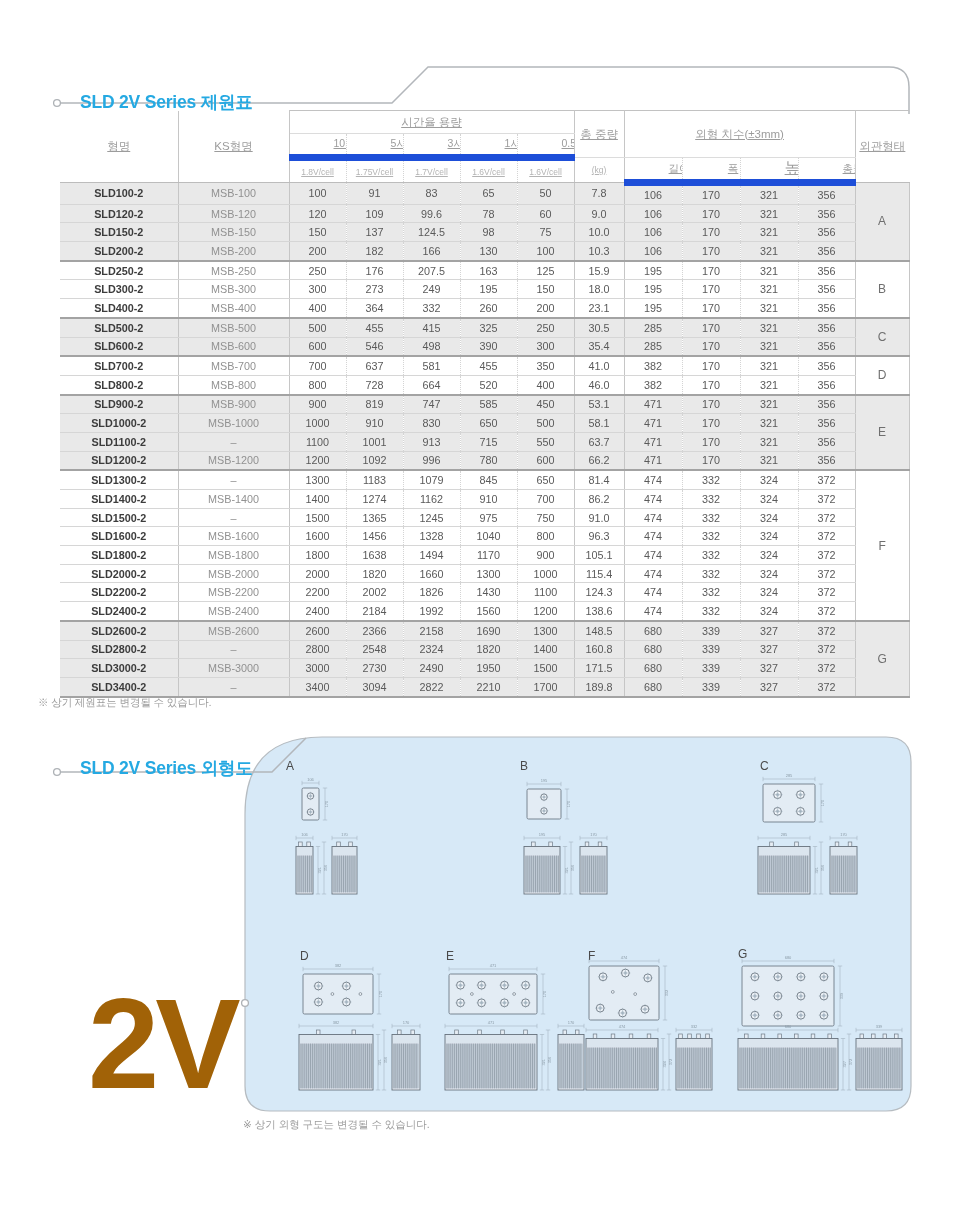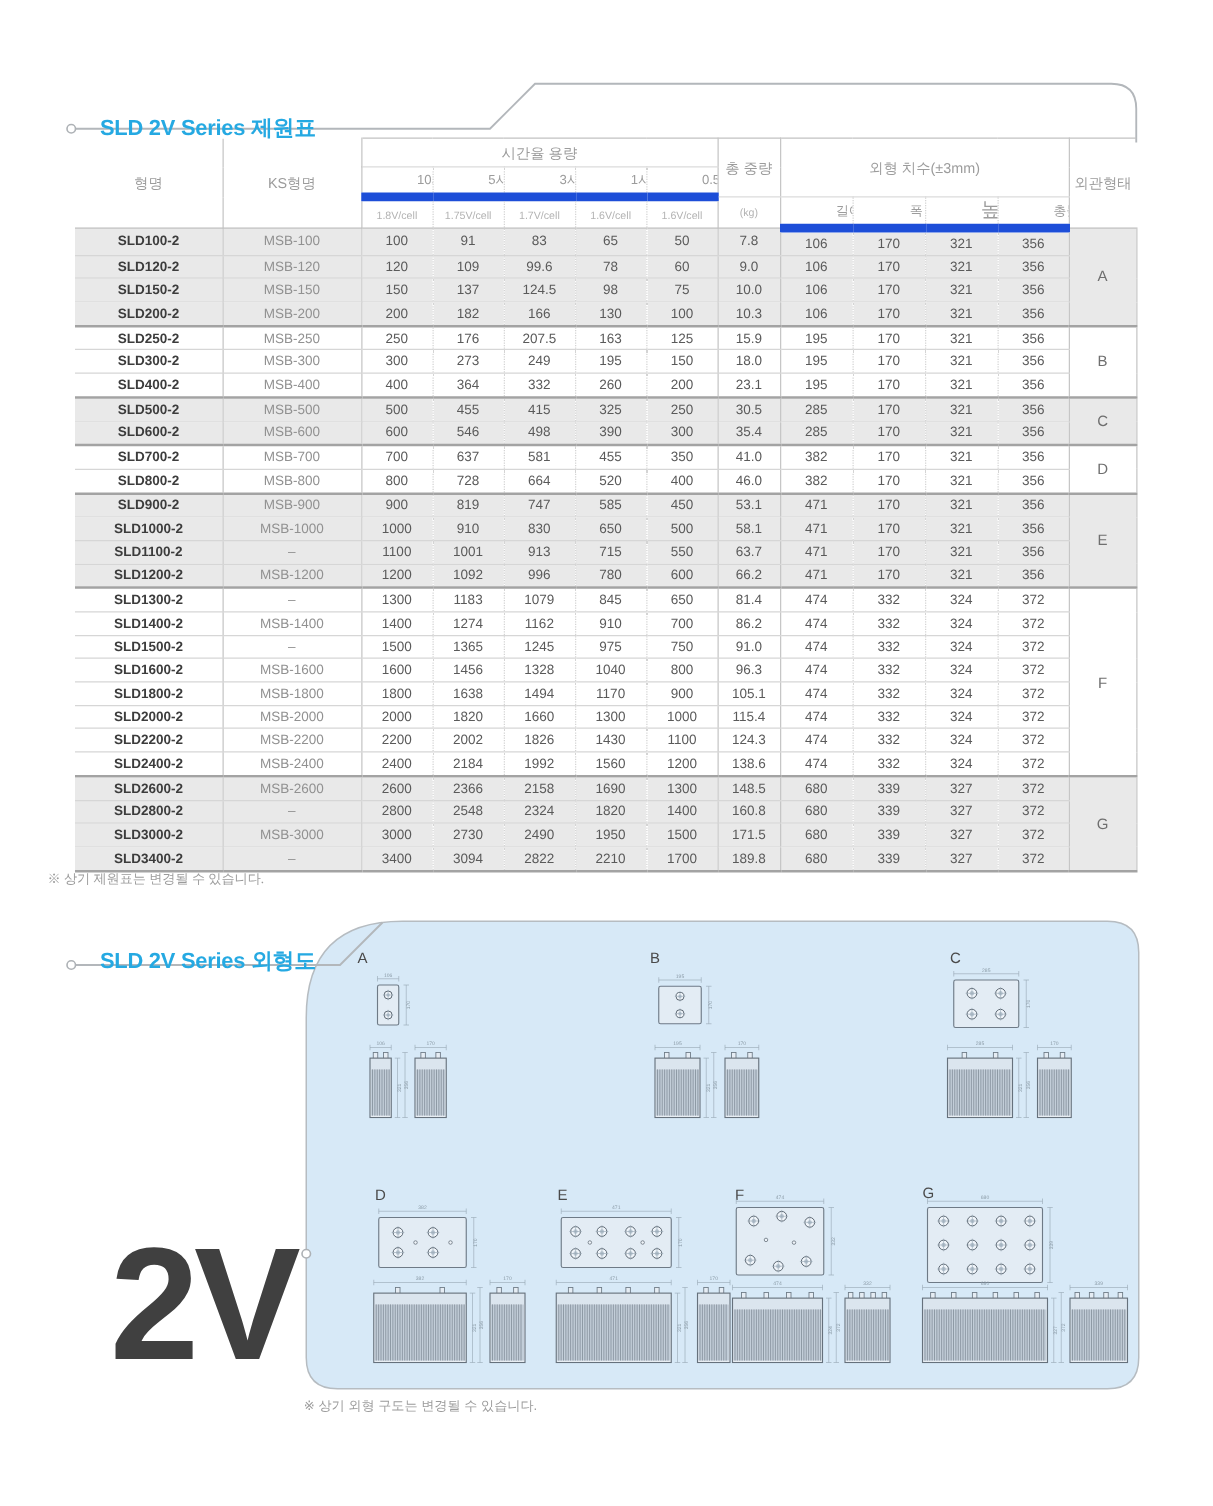--- a/index.html
+++ b/index.html
@@ -1,34 +1,34 @@
 <!DOCTYPE html>
 <html><head>
 <meta charset="utf-8">
 <style>
   html,body{margin:0;padding:0;background:#fff;}
   body{width:970px;height:1205px;position:relative;overflow:hidden;
        font-family:"Liberation Sans","DejaVu Sans",sans-serif;}
   .abs{position:absolute;}
   .watermark{left:88px;top:980px;font-size:128px;font-weight:bold;
-             color:#404040;letter-spacing:-4px;line-height:1;}
+             color:#a16207;letter-spacing:-4px;line-height:1;}
   .sec-title{margin:12px;font-size:17.5px;font-weight:bold;color:#25a9e2;letter-spacing:-0.2px;}
   .t1{left:68px;top:78px;}
   .t2{left:68px;top:744px;}
   .footnote{font-size:10.5px;color:#9b9b9b;}
   .fn1{left:38px;top:696px;font-family:Liberation Serif, serif;}
   .fn2{left:243px;top:1118px;}
   #deco,#drawings{left:0;top:0;pointer-events:none;}
   
   #spec-table{left:60px;top:110px;}
   table{border-collapse:collapse;table-layout:fixed;width:849px;
         font-size:10.8px;color:#5a5a5a;}
   td,th{padding:0;text-align:center;vertical-align:middle;overflow:hidden;white-space:nowrap;}
   td{height:17.7px;border-bottom:1px solid #d6d6d6;}
-  th{font-weight:normal;color:#9c9c9c;}
+  th{font-weight:normal;color:#9c9c9c;text-decoration:underline;}
   .b-solid{border-right:1px solid #c6c6c6;}
   .b-dot{border-right:1px dotted #d4d4d4;}
   .htop{border-top:1px solid #c2c2c2;}
   .hgroup{font-size:11.5px;height:22px;border-bottom:1px solid #dcdcdc;}
   .htime{font-size:10.5px;height:20px;border-bottom:7px solid #1d4ed8;padding-left:44px;}
   .hsub{font-size:8.5px;color:#b3b3b3;height:15px;border-bottom:1px solid #bcbcbc;}
   .hname{font-size:11.5px;border-bottom:1px solid #bcbcbc;}
   tr.shaded td{background:#e9e9e9;}
   tr.grp-end td{border-bottom:2px solid #a3a3a3;}
   .c-model{font-weight:bold;color:#3c3c3c;}

